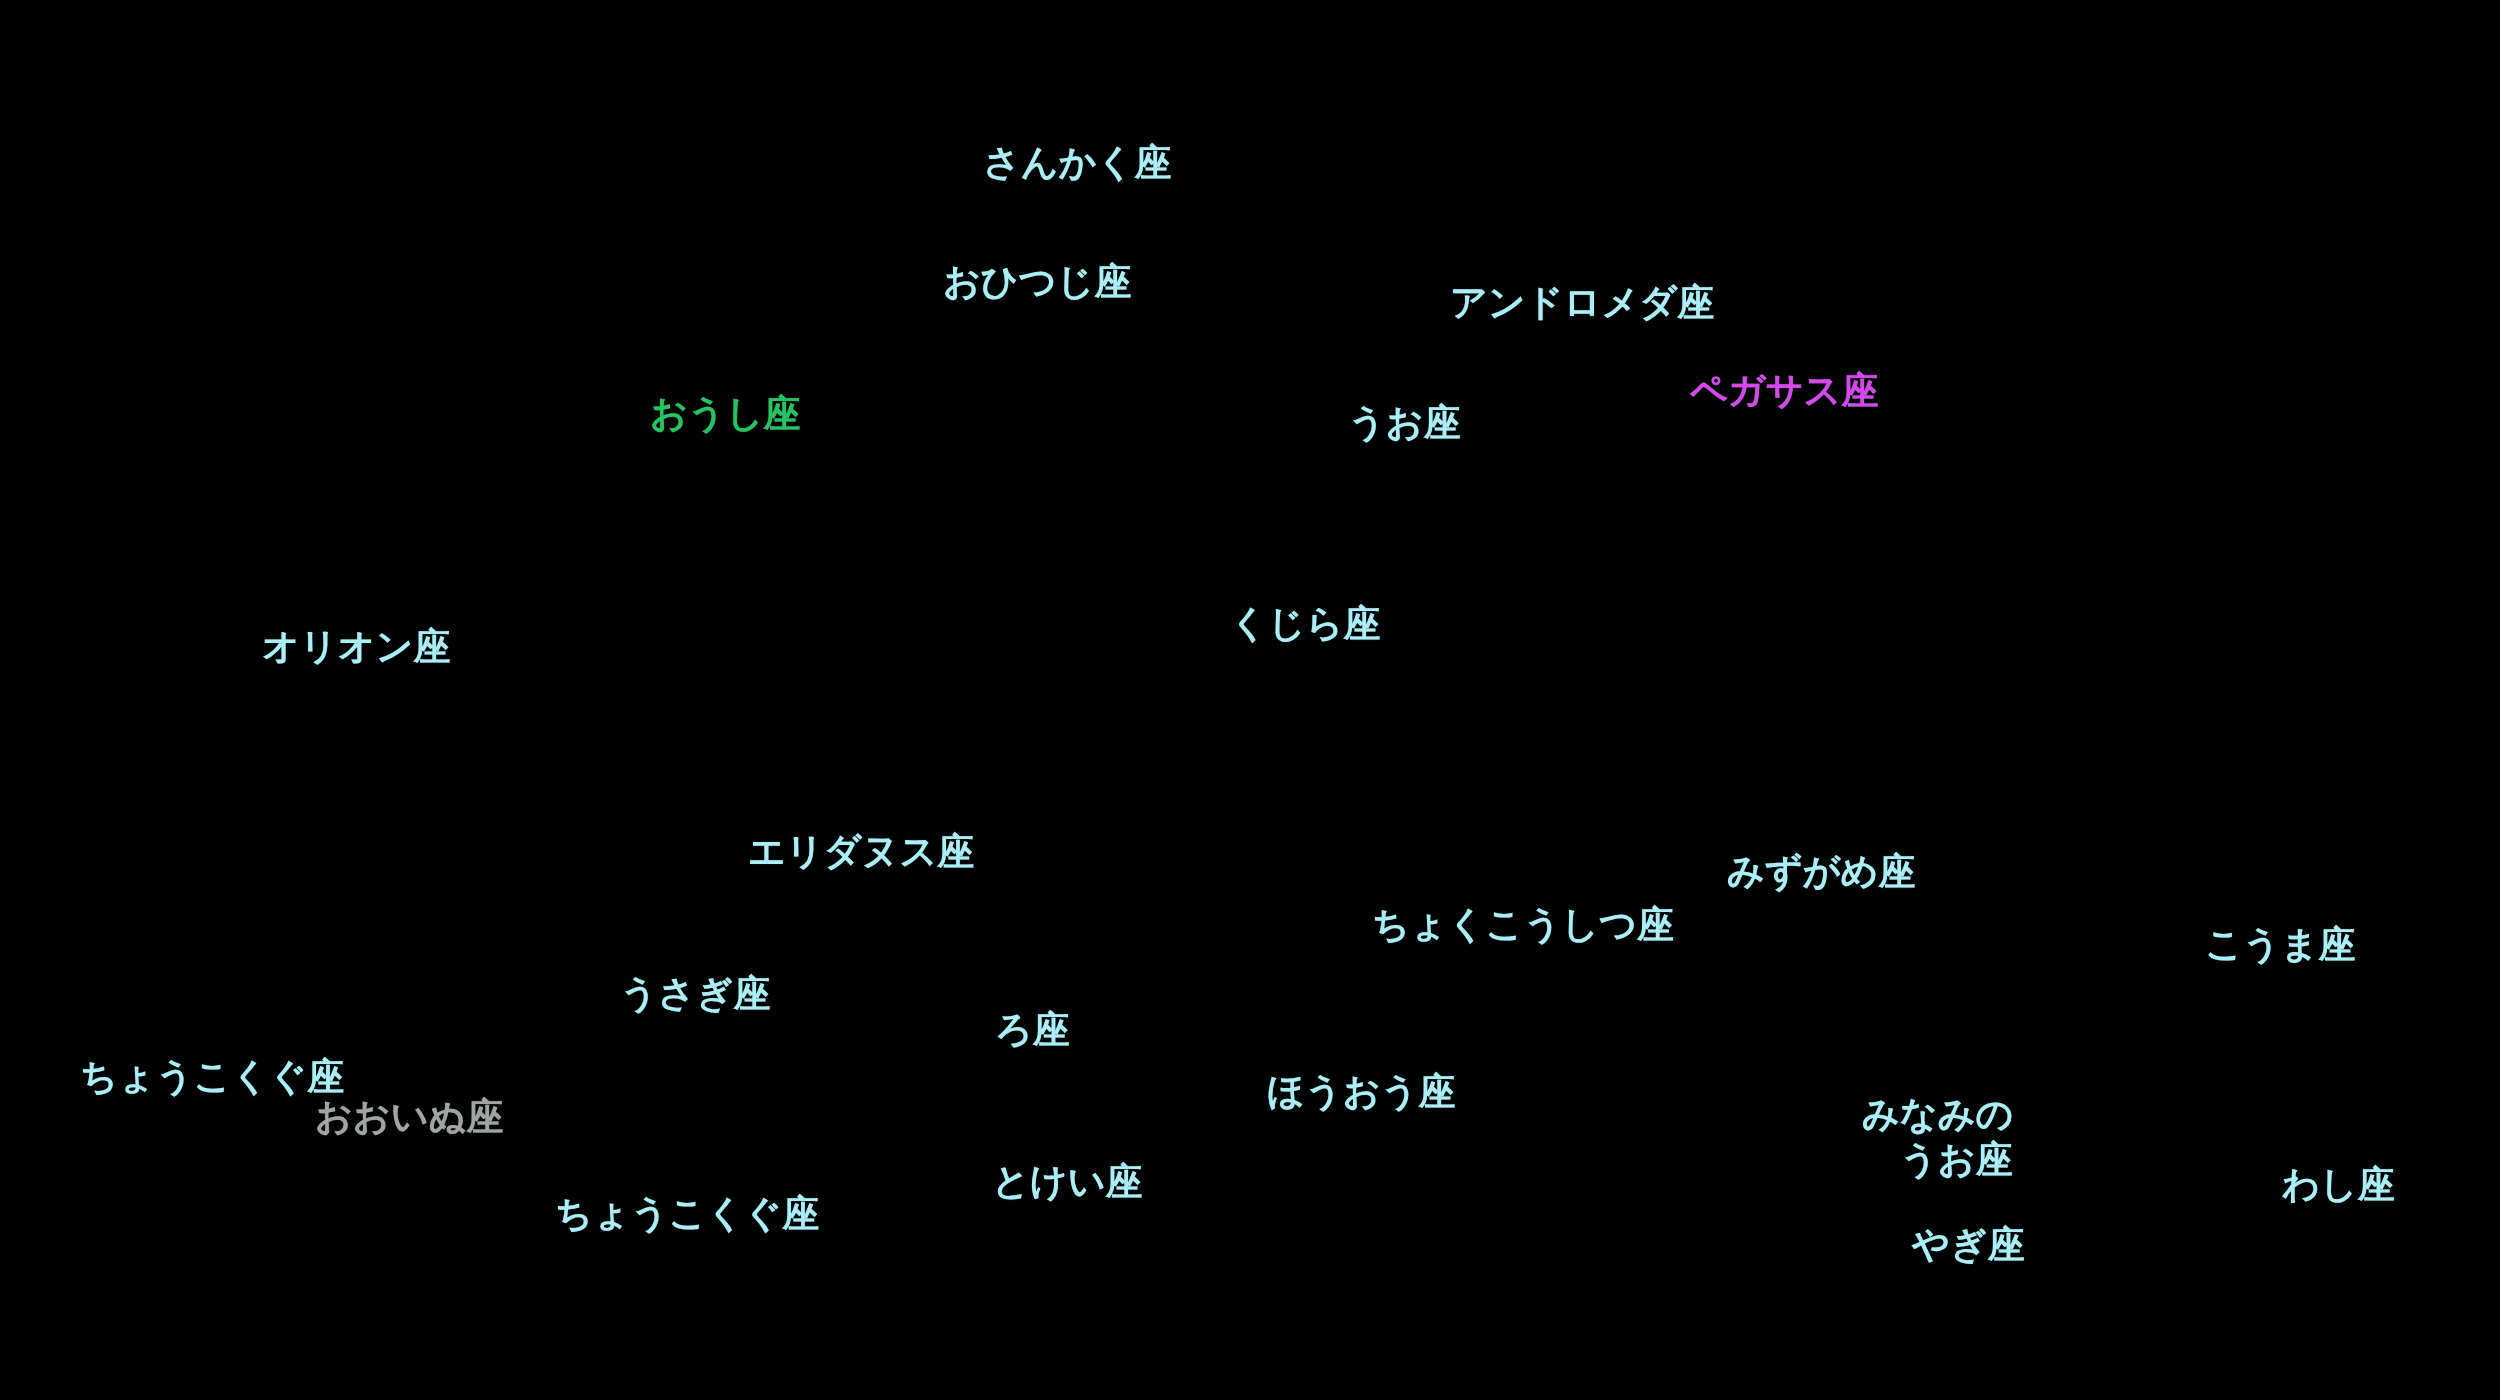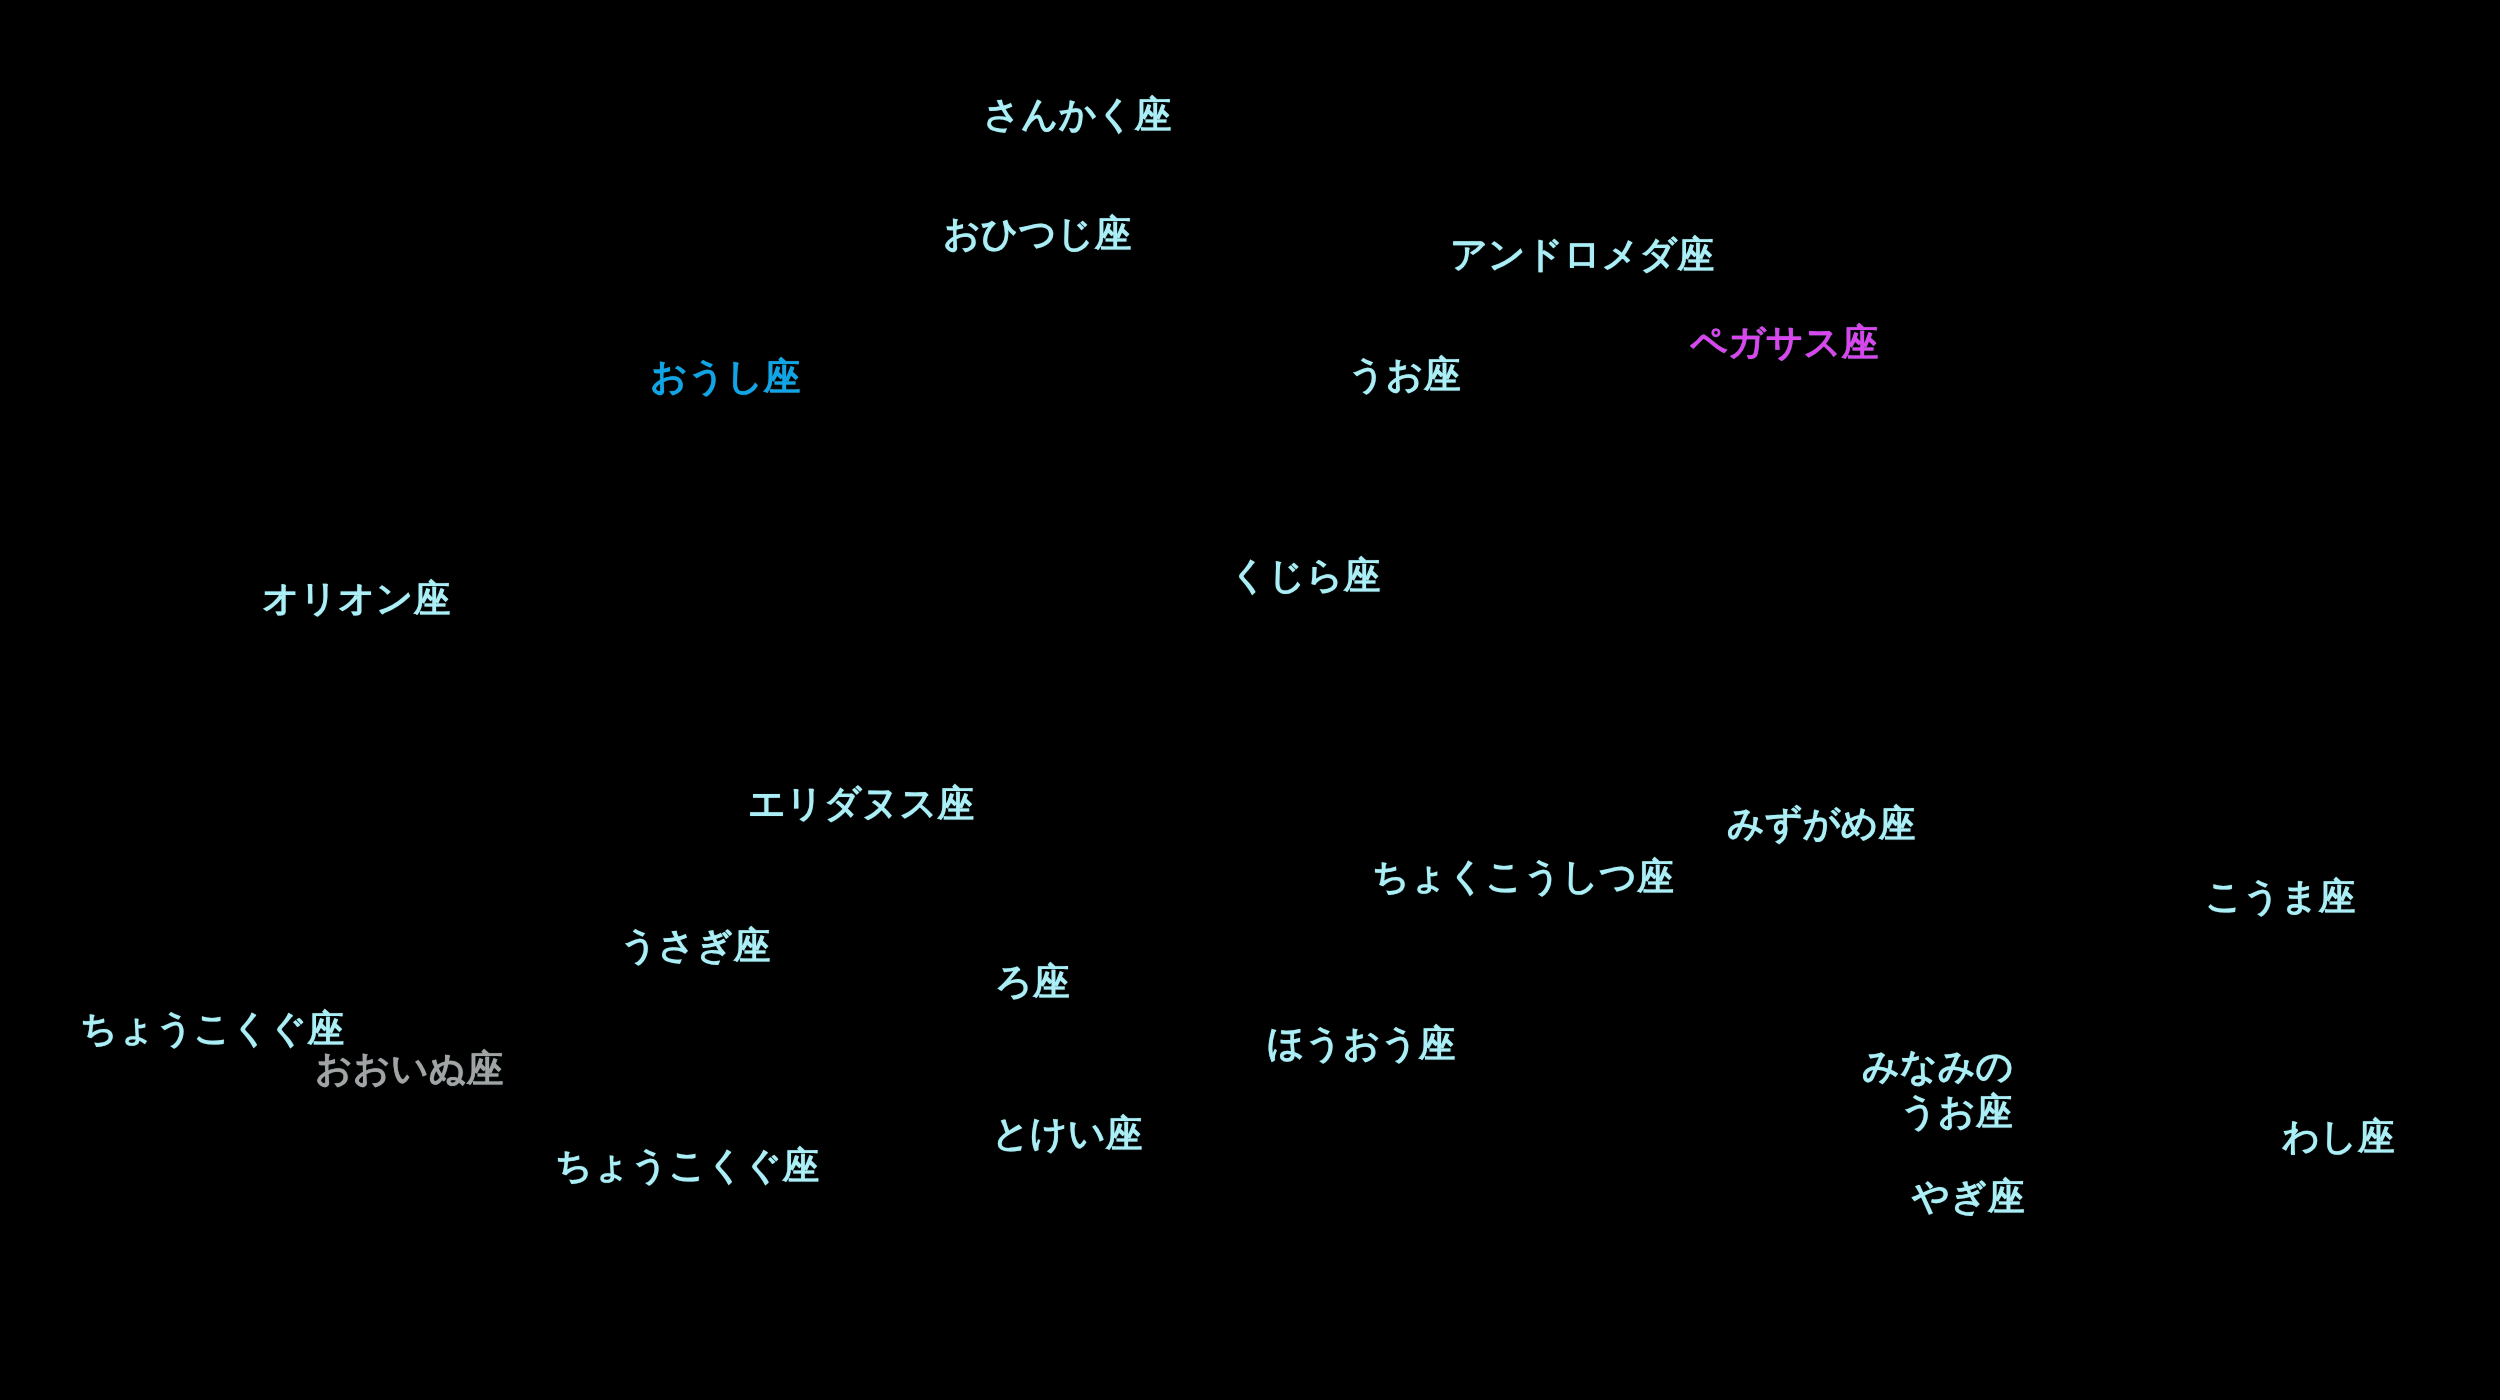--- a/index.html
+++ b/index.html
@@ -18,31 +18,32 @@
   .constellation-label {
     position: absolute;
     color: #aceef5;
     font-size: 37px;
     font-weight: bold;
     line-height: 1.22;
     white-space: nowrap;
     letter-spacing: 0px;
     text-shadow: 0 0 1px rgba(140, 225, 235, 0.55);
     cursor: default;
+    margin-top: 48px;
   }
 </style>
 </head>
 <body>
 
 <div id="sky" style="background: rgb(0, 0, 0);">
     <div class="constellation-label" style="left: 983px; top: 92px; color: rgb(172, 238, 245);">さんかく座</div>
     <div class="constellation-label" style="left: 943px; top: 211px; color: rgb(172, 238, 245);">おひつじ座</div>
     <div class="constellation-label" style="left: 1450px; top: 232px; color: rgb(172, 238, 245);">アンドロメダ座</div>
     <div class="constellation-label" style="left: 1690px; top: 320px; color: #d946ef;">ペガサス座</div>
-    <div class="constellation-label" style="left: 650px; top: 354px; color: #0ea5e9; text-align: center;">おうし座</div>
+    <div class="constellation-label" style="left: 650px; top: 343px; color: #22c55e; text-align: center;">おうし座</div>
     <div class="constellation-label" style="left: 1348px; top: 352px; color: rgb(172, 238, 245);">うお座</div>
     <div class="constellation-label" style="left: 1230px; top: 553px; color: rgb(172, 238, 245);">くじら座</div>
     <div class="constellation-label" style="left: 262px; top: 576px; color: rgb(172, 238, 245);">オリオン座</div>
     <div class="constellation-label" style="left: 748px; top: 781px; color: rgb(172, 238, 245);">エリダヌス座</div>
     <div class="constellation-label" style="left: 1727px; top: 801px; color: rgb(172, 238, 245);">みずがめ座</div>
     <div class="constellation-label" style="left: 1372px; top: 854px; color: rgb(172, 238, 245);">ちょくこうしつ座</div>
     <div class="constellation-label" style="left: 2205px; top: 874px; color: rgb(172, 238, 245);">こうま座</div>
     <div class="constellation-label" style="left: 620px; top: 923px; color: rgb(172, 238, 245);">うさぎ座</div>
     <div class="constellation-label" style="left: 995px; top: 959px; color: rgb(172, 238, 245);">ろ座</div>
     <div class="constellation-label" style="left: 80px; top: 1006px; color: rgb(172, 238, 245);">ちょうこくぐ座</div>

